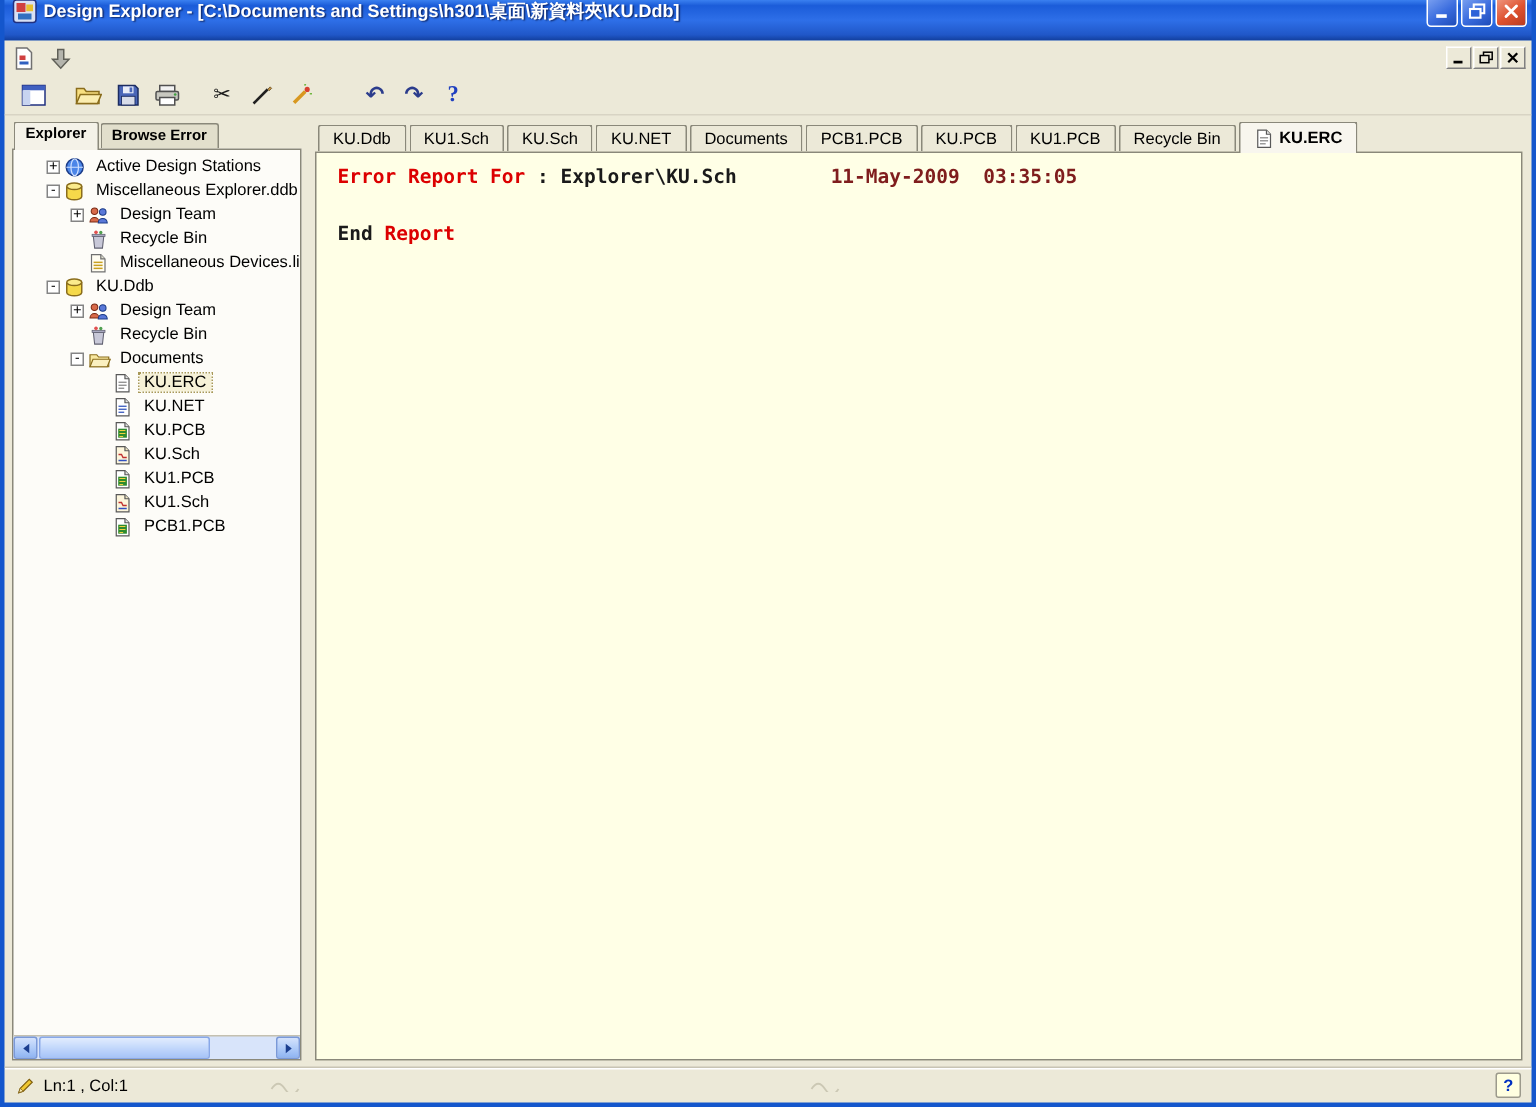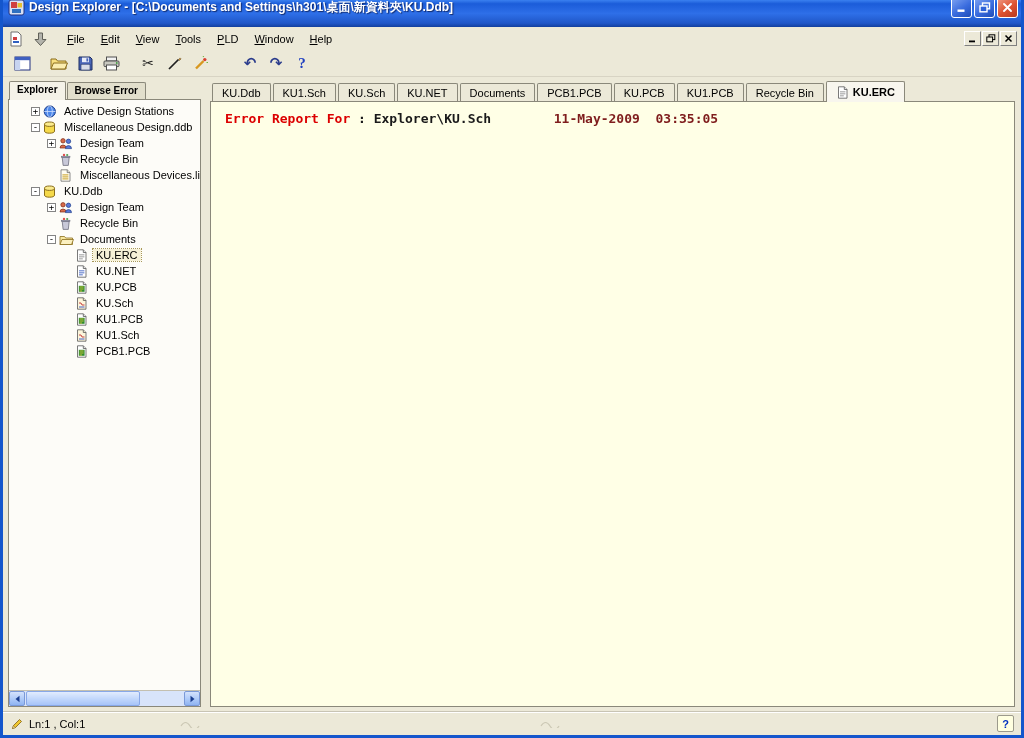--- a/index.html
+++ b/index.html
@@ -194,29 +194,20 @@
             <path d="M3 1 h7 l3 3 v11 H3 z" fill="#FFF" stroke="#707070"></path>
             <rect x="5" y="6" width="4" height="3" fill="#D04040"></rect>
             <rect x="5" y="10" width="6" height="2" fill="#3060C0"></rect>
           </svg>
         </span>
       <span class="js-icon menu-arrow">
           <svg width="15" height="16">
             <path d="M5.5 2 h4 v6.5 h3.5 L7.5 14.5 L2 8.5 h3.5 z" fill="#B4B4AC" stroke="#606058"></path>
           </svg>
         </span>
-      <nav id="menu-items">
-          <span class="menu-item"><u>F</u>ile</span>
-          <span class="menu-item"><u>E</u>dit</span>
-          <span class="menu-item"><u>V</u>iew</span>
-          <span class="menu-item"><u>T</u>ools</span>
-          <span class="menu-item"><u>P</u>LD</span>
-          <span class="menu-item"><u>W</u>indow</span>
-          <span class="menu-item"><u>H</u>elp</span>
-        </nav>
       <span class="mdi-btns">
         <button class="mdi-btn">
             <span class="js-icon">
               <svg width="9" height="8">
                 <rect x="1" y="5.5" width="6" height="1.8" fill="#000"></rect>
               </svg>
             </span>
           </button>
         <button class="mdi-btn">
             <span class="js-icon">
@@ -329,21 +320,21 @@
                 <span class="tree-label">Active Design Stations</span>
               </div>
               <div class="tree-row" style="padding-left: 22px;">
                 <span class="expander">-</span>
                 <span class="tree-icon icon">
                   <svg width="14" height="13">
                     <path d="M1.5 3.2 V10 a5 2.2 0 0 0 10 0 V3.2" fill="#F5D94A" stroke="#8A6D1C"></path>
                     <ellipse cx="6.5" cy="3.2" rx="5" ry="2.2" fill="#FBEB8C" stroke="#8A6D1C"></ellipse>
                   </svg>
                 </span>
-                <span class="tree-label">Miscellaneous Design.ddb</span>
+                <span class="tree-label">Miscellaneous Explorer.ddb</span>
               </div>
               <div class="tree-row" style="padding-left: 38px;">
                 <span class="expander">+</span>
                 <span class="tree-icon icon">
                   <svg width="14" height="13">
                     <circle cx="4" cy="3.8" r="2.2" fill="#D86A4A" stroke="#7A2A14" stroke-width="0.7"></circle>
                     <path d="M1 11 a3 3 0 0 1 6 0 z" fill="#D86A4A" stroke="#7A2A14" stroke-width="0.7"></path>
                     <circle cx="9.5" cy="4.3" r="2.2" fill="#5A78D8" stroke="#1C3C88" stroke-width="0.7"></circle>
                     <path d="M6.5 11.6 a3 3 0 0 1 6 0 z" fill="#5A78D8" stroke="#1C3C88" stroke-width="0.7"></path>
                   </svg>
@@ -567,20 +558,21 @@
                   <rect x="4" y="9.4" width="3.8" height="0.9" fill="#909090"></rect>
                 </svg>
               </span>
               <span>KU.ERC</span>
             </div>
           </div>
         <div class="editor-box">
           <div class="editor" id="editor">
               <div class="ed-line"><span style="color: rgb(220, 0, 0);">Error Report For</span><span style="color: rgb(26, 26, 26);"> : </span><span style="color: rgb(26, 26, 26);">Explorer\KU.Sch</span><span style="color: rgb(26, 26, 26);">        </span><span style="color: #7f1d1d;">11-May-2009  03:35:05</span></div>
               <div class="ed-line">&nbsp;</div>
+              <div class="ed-line"><span style="color: rgb(26, 26, 26);">End </span><span style="color: rgb(220, 0, 0);">Report</span></div>
             </div>
         </div>
       </div>
 
     </div>
 
     <div class="statusbar">
       <span class="js-icon pencil">
           <svg width="14" height="14">
             <path d="M2.5 11.5 l1 -3 6 -6 2 2 -6 6 z" fill="#F0C830" stroke="#806010" stroke-width="0.8"></path>

